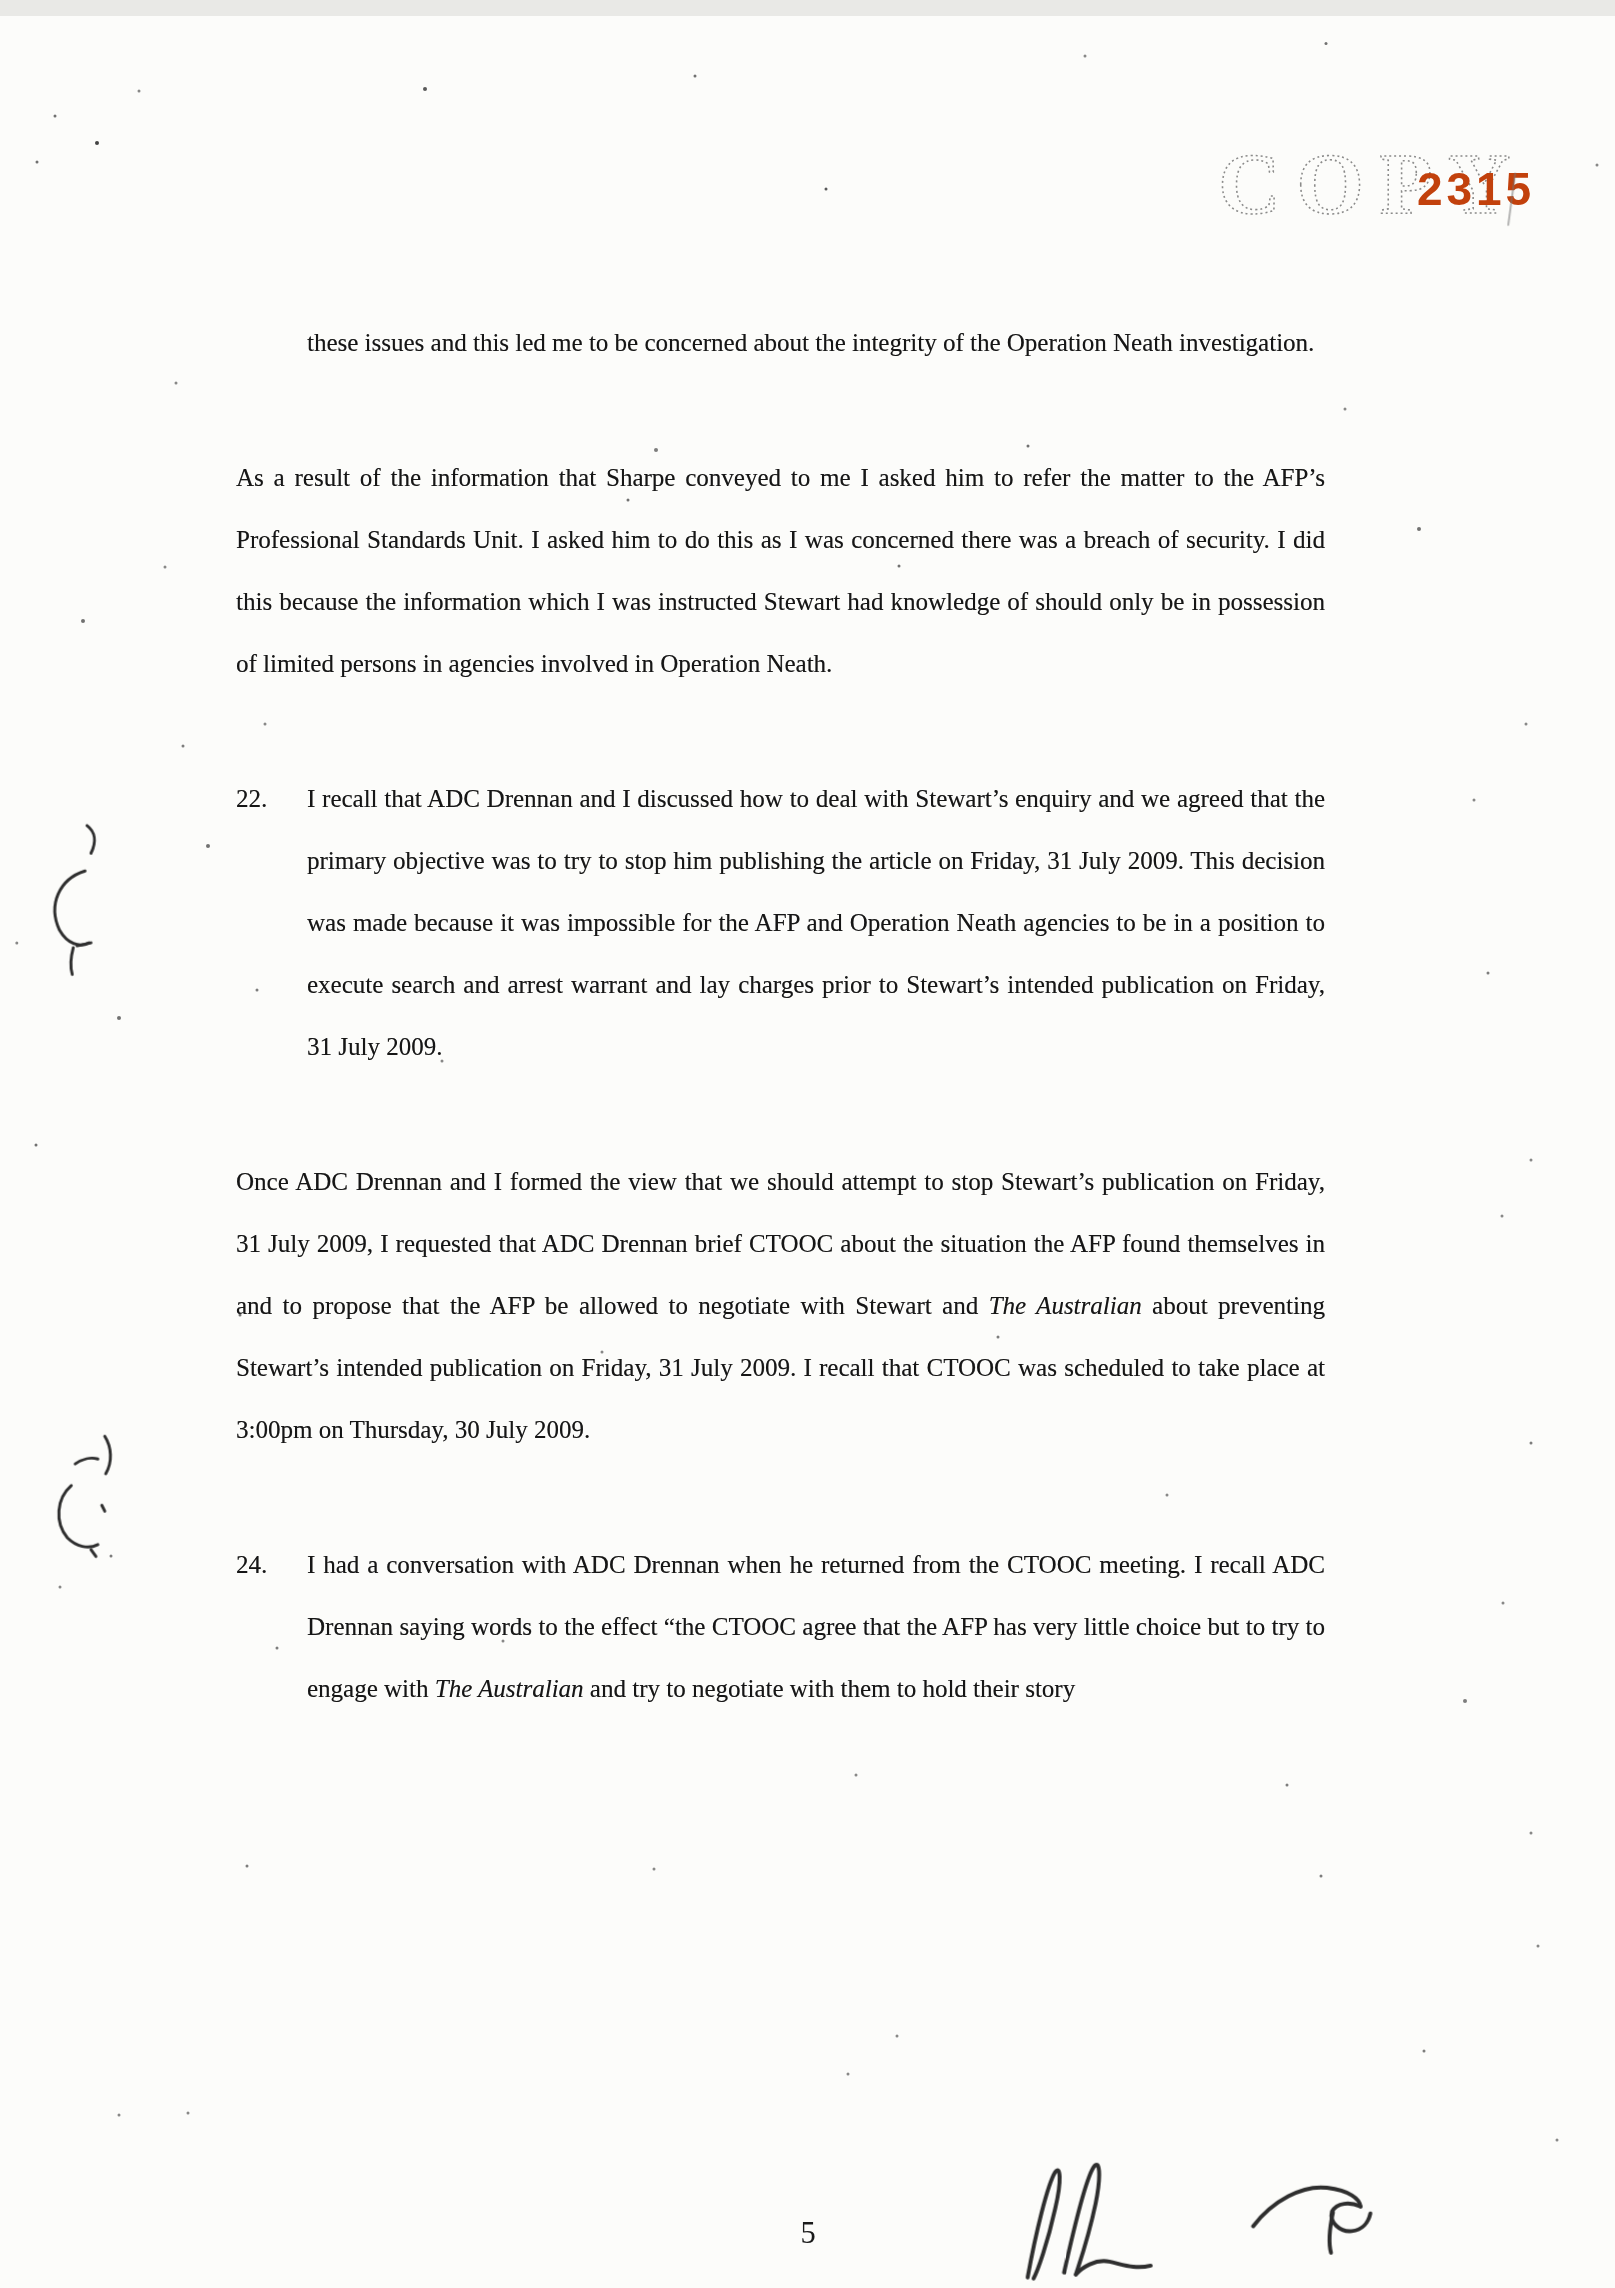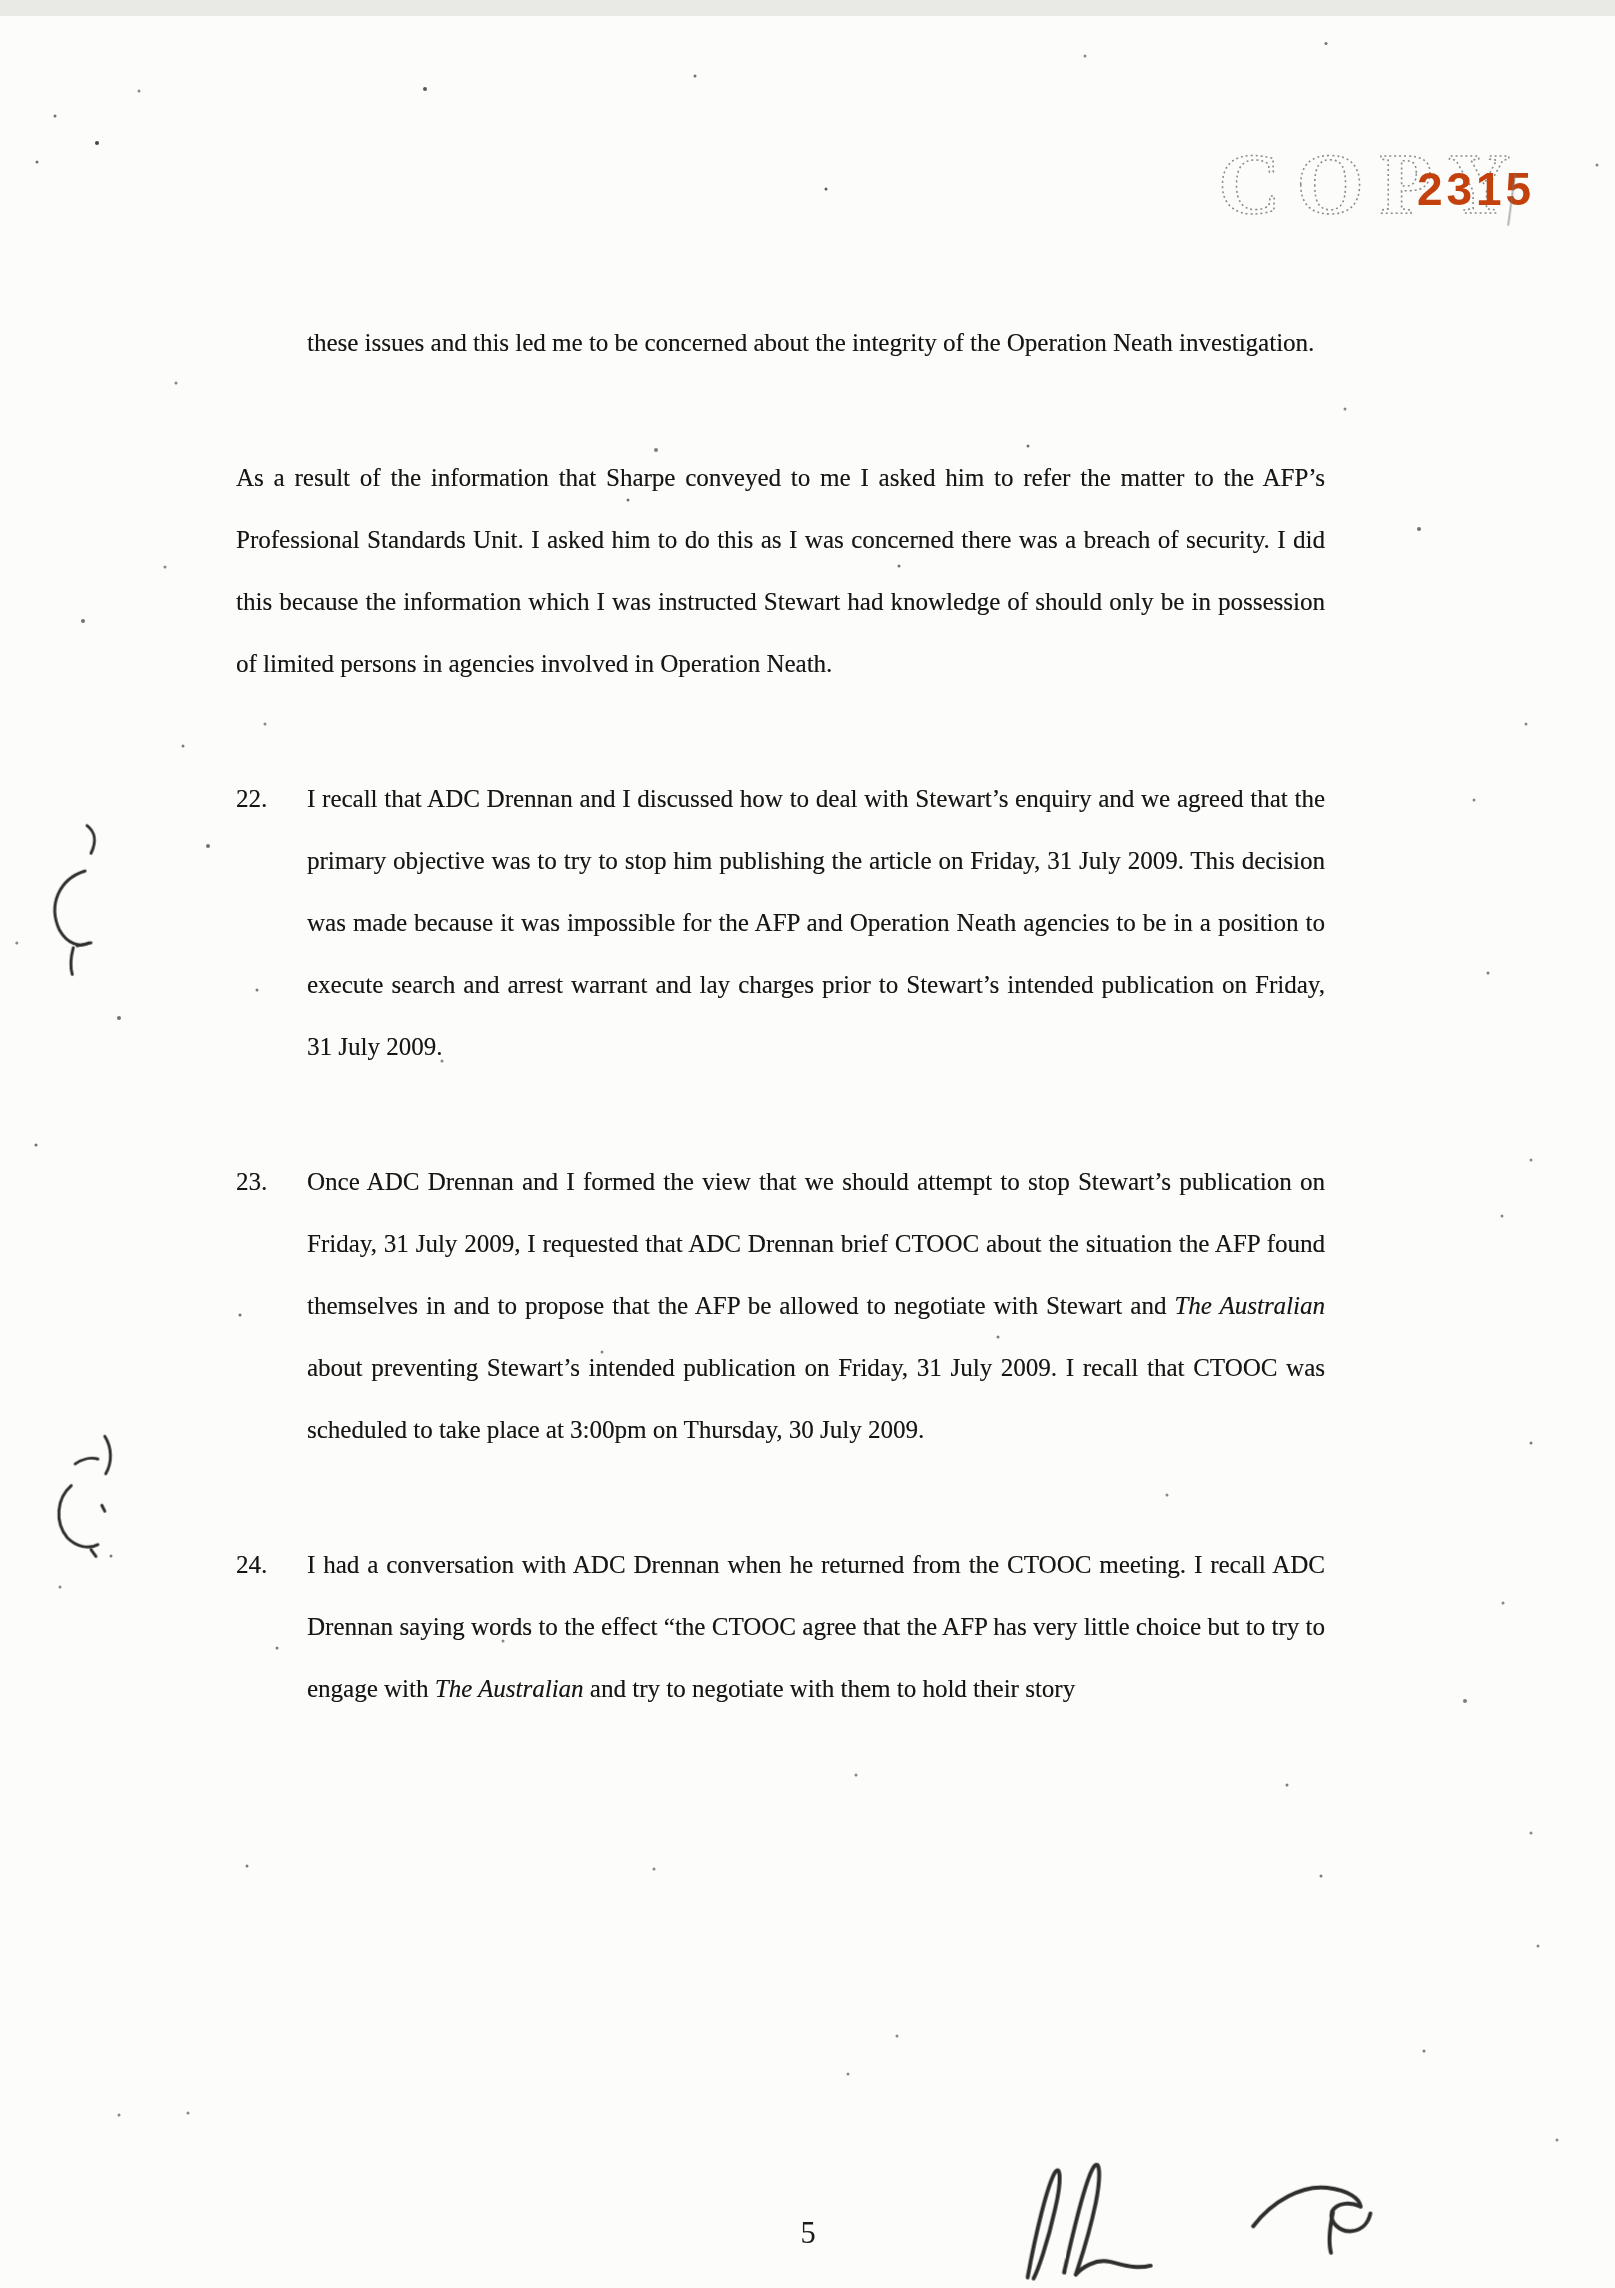--- a/index.html
+++ b/index.html
@@ -157,21 +157,20 @@
     <div class="para">
       <div class="para-text"><span>As a result of the information that Sharpe conveyed to me I asked him to refer the matter to the AFP’s Professional Standards Unit. I asked him to do this as I was concerned there was a breach of security. I did this because the information which I was instructed Stewart had knowledge of should only be in possession of limited persons in agencies involved in Operation Neath.</span></div>
     </div>
 
     <div class="para">
       <div class="para-num">22.</div>
       <div class="para-text"><span>I recall that ADC Drennan and I discussed how to deal with Stewart’s enquiry and we agreed that the primary objective was to try to stop him publishing the article on Friday, 31 July 2009. This decision was made because it was impossible for the AFP and Operation Neath agencies to be in a position to execute search and arrest warrant and lay charges prior to Stewart’s intended publication on Friday, 31 July 2009.</span></div>
     </div>
 
     <div class="para">
-      <div class="para-num">23.</div>
       <div class="para-text"><span>Once ADC Drennan and I formed the view that we should attempt to stop Stewart’s publication on Friday, 31 July 2009, I requested that ADC Drennan brief CTOOC about the situation the AFP found themselves in and to propose that the AFP be allowed to negotiate with Stewart and </span><i>The Australian</i><span> about preventing Stewart’s intended publication on Friday, 31 July 2009. I recall that CTOOC was scheduled to take place at 3:00pm on Thursday, 30 July 2009.</span></div>
     </div>
 
     <div class="para">
       <div class="para-num">24.</div>
       <div class="para-text"><span>I had a conversation with ADC Drennan when he returned from the CTOOC meeting. I recall ADC Drennan saying words to the effect “the CTOOC agree that the AFP has very little choice but to try to engage with </span><i>The Australian</i><span> and try to negotiate with them to hold their story</span></div>
     </div>
   </div>
 
   <div class="page-number">5</div>

